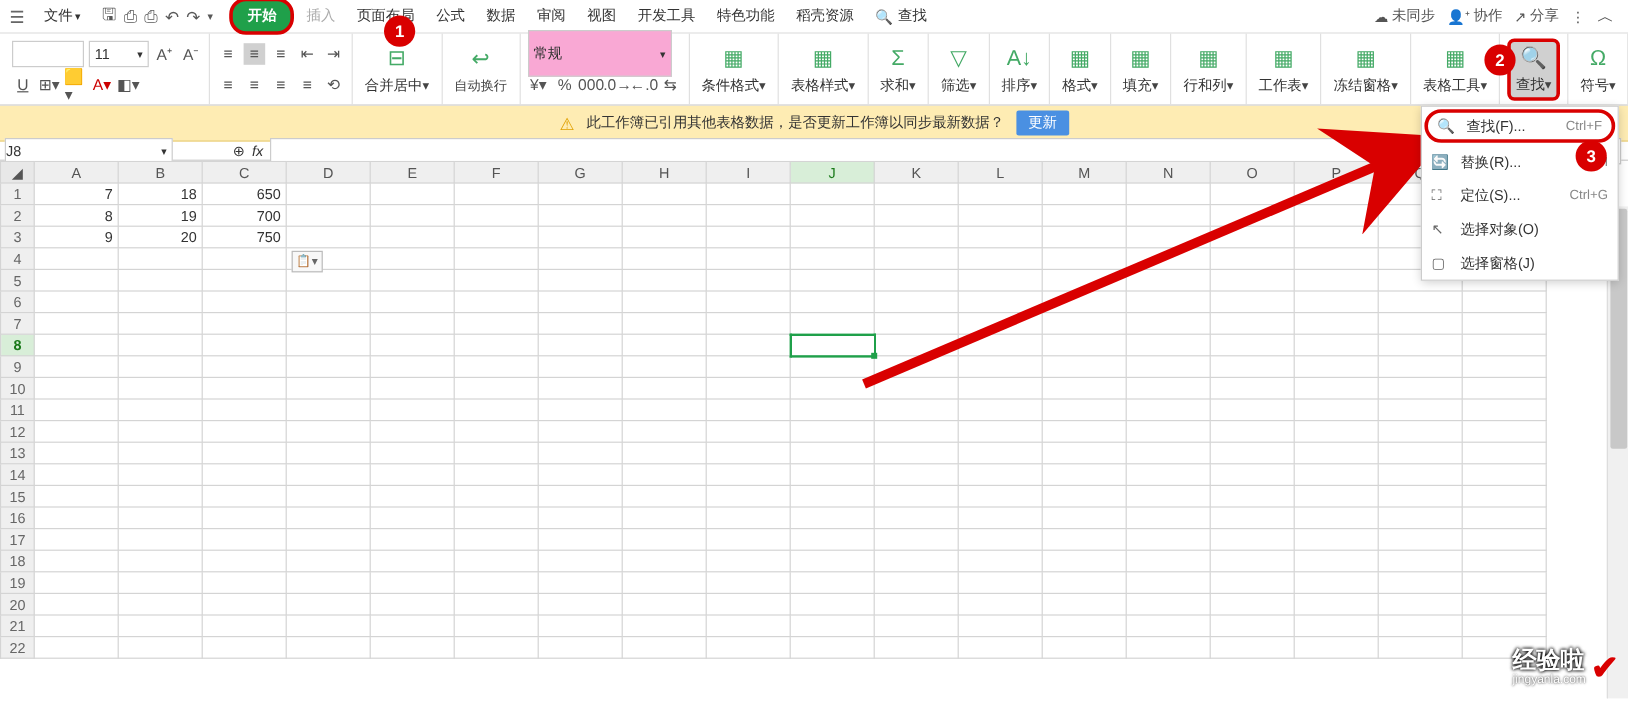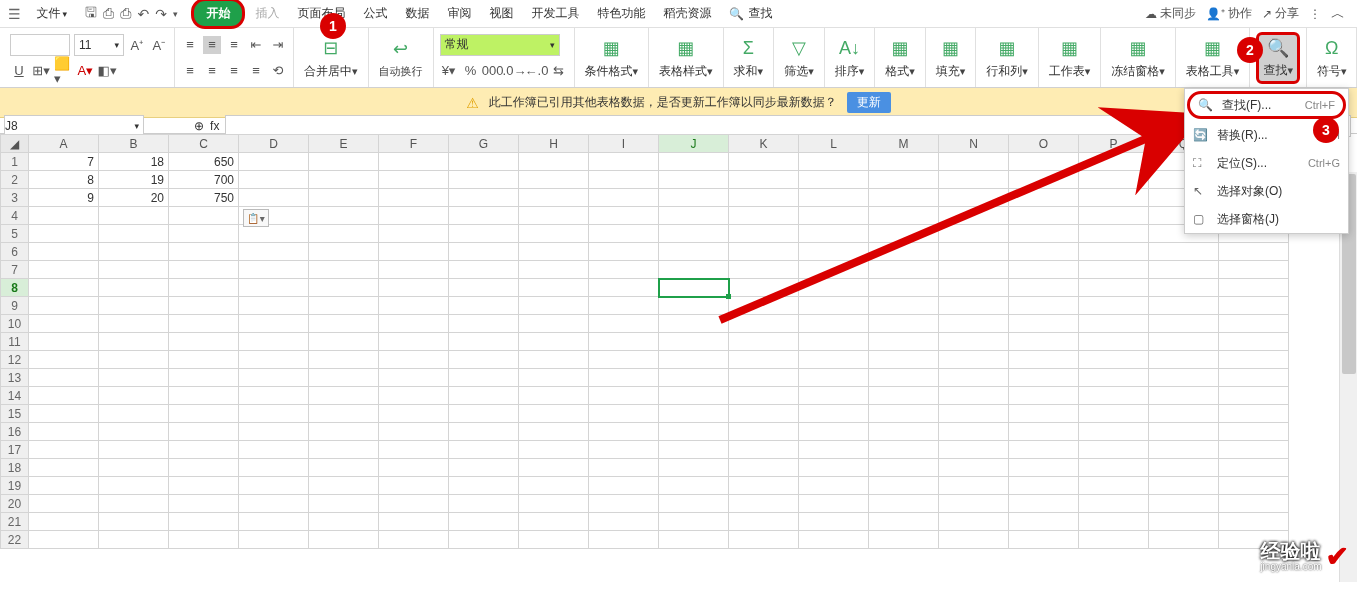--- a/index.html
+++ b/index.html
@@ -16,21 +16,21 @@
 .search-tab{display:flex;align-items:center;gap:4px}
 .topbar .right{margin-left:auto;display:flex;align-items:center;gap:10px;padding-right:8px}
 .right span{display:flex;align-items:center;gap:3px;color:#555}
 .collapse{font-size:14px;color:#666}
 .ribbon{height:60px;border-bottom:1px solid #d0d0d0;display:flex;align-items:center;padding:0 4px;position:relative}
 .grp{display:flex;flex-direction:column;justify-content:center;height:100%;padding:0 6px;border-right:1px solid #e0e0e0}
 .grp-row{display:flex;align-items:center;gap:4px;height:26px}
 .grp-row .ico{width:18px;height:18px;display:flex;align-items:center;justify-content:center;color:#555;font-size:13px}
 .fontbox{width:60px;height:22px;border:1px solid #ccc;background:#fff}
 .sizebox{width:50px;height:22px;border:1px solid #ccc;background:#fff;padding:0 4px;display:flex;align-items:center}
-.numfmt{width:120px;height:22px;border:1px solid #ccc;background:#bef264;padding:0 4px;display:flex;align-items:center}
+.numfmt{width:120px;height:39px;border:1px solid #ccc;background:#f9a8d4;padding:0 4px;display:flex;align-items:center}
 .big-btn{display:flex;flex-direction:column;align-items:center;justify-content:center;gap:2px;padding:2px 4px;height:52px}
 .big-btn .bi{width:26px;height:26px;display:flex;align-items:center;justify-content:center;color:#4a6;font-size:18px}
 .big-btn .bl{font-size:11px;color:#444;white-space:nowrap}
 .big-btn.hl{background:#d0d0d0;border:3px solid #d90000;border-radius:6px}
 .msgbar{height:30px;background:#feecb3;display:flex;align-items:center;justify-content:center;gap:10px;border-bottom:1px solid #e8d080}
 .msgbar .warn{color:#e0a000;font-size:14px}
 .msgbar .upd{background:#4a90e2;color:#fff;padding:2px 10px;border-radius:2px}
 .fxrow{height:16px;display:flex;align-items:center;border-bottom:1px solid #ccc}
 .namebox{width:140px;height:22px;margin-left:4px;border:1px solid #ccc;display:flex;align-items:center;justify-content:center;background:#fff}
 .fxico{margin-left:50px;display:flex;align-items:center;gap:6px;color:#666}
@@ -267,21 +267,21 @@
   <span class="upd">更新</span>
 </div>
 
 <div class="fxrow">
   <div class="namebox">
       <span>J8</span>
       <span style="margin-left:auto;font-size:9px;padding-right:4px">▾</span>
     </div>
   <div class="fxico">
       <span>⊕</span>
-      <span style="">fx</span>
+      <span style="font-style:italic">fx</span>
     </div>
   <div class="fxinput"></div>
 </div>
 
 <div class="sheet">
   <table>
     <tbody>
         <tr>
       <th class="corner">◢</th>
       <th class="ch">A</th>

